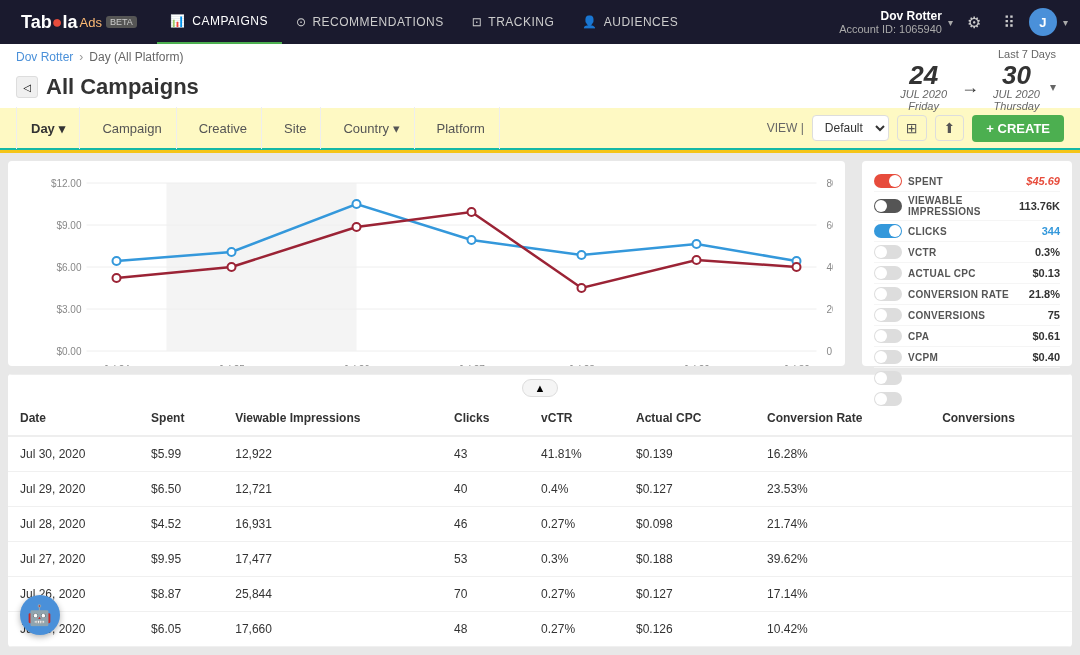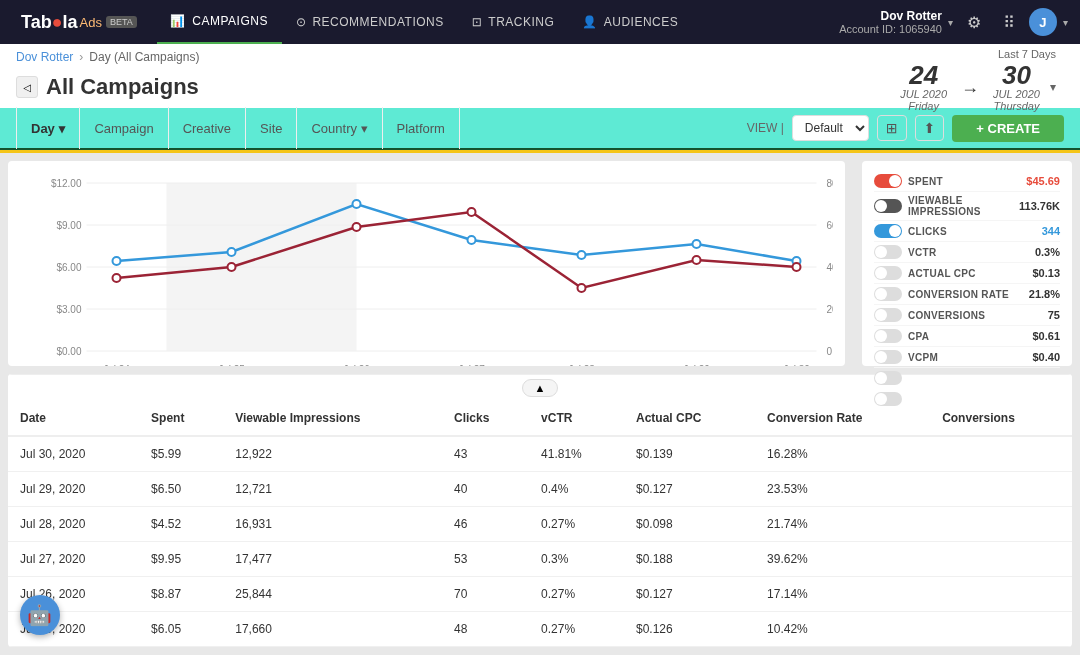--- a/index.html
+++ b/index.html
@@ -123,26 +123,26 @@
       font-size: 10px;
     }
     .page-title {
       font-size: 22px;
       font-weight: bold;
       color: #333;
     }
 
     
     .filter-bar {
-      background: #5eead4;
-      border-bottom: 2px solid #14532d;
+      background: #fef9c3;
+      border-bottom: 2px solid #14b8a6;
       padding: 0 16px;
       display: flex;
       align-items: center;
-      gap: 0;
+      gap: 8px;
       height: 42px;
     }
     .filter-tab {
       padding: 0 14px;
       height: 42px;
       display: flex;
       align-items: center;
       gap: 4px;
       font-size: 13px;
       color: #555;
@@ -174,21 +174,21 @@
       padding: 4px 8px;
       cursor: pointer;
       font-size: 14px;
       color: #555;
     }
     .create-btn {
       background: #4caf50;
       color: white;
       border: none;
       border-radius: 4px;
-      padding: 6px 24px;
+      padding: 6px 14px;
       font-size: 13px;
       font-weight: bold;
       cursor: pointer;
     }
 
     
     .chart-container {
       background: white;
       border-radius: 4px;
       flex: 1;
@@ -233,21 +233,21 @@
       height: 12px;
       border-radius: 50%;
       background: white;
       position: absolute;
       top: 1px;
     }
     .toggle-dot.on { right: 1px; }
     .toggle-dot.off { left: 1px; }
     .legend-name { font-size: 10px; color: #555; font-weight: bold; letter-spacing: 0.3px; text-transform: uppercase; }
     .legend-value { font-size: 11px; font-weight: bold; color: #333; }
-    .legend-value.red { color: #e74c3c; }
+    .legend-value.red { color: #e74c3c; font-style: italic; }
     .legend-value.blue { color: #3498db; }
     .table-collapse-bar {
       display: flex;
       justify-content: center;
       padding: 4px;
       background: white;
       border-top: 1px solid #eee;
     }
     .collapse-btn {
       background: #f5f5f5;
@@ -358,21 +358,21 @@
       <div class="nav-avatar">J</div>
       <span class="chevron-down">▾</span>
     </div>
   </div>
 
   <div class="breadcrumb-section">
     <div style="padding: 6px 16px 0 16px; position: relative;">
       <div class="breadcrumb-row">
         <a class="breadcrumb-link">Dov Rotter</a>
         <span class="breadcrumb-sep">›</span>
-        <span>Day (All Campaigns)</span>
+        <span>Day (All Platform)</span>
       </div>
 
       <div style="position: absolute; right: 24px; top: 4px; text-align: right;">
         <div class="date-range-label">Last 7 Days</div>
         <div class="date-range-dates">
           <div class="date-block">
             <div class="date-big">24</div>
             <div class="date-small">JUL 2020</div>
             <div class="date-small">Friday</div>
           </div>

